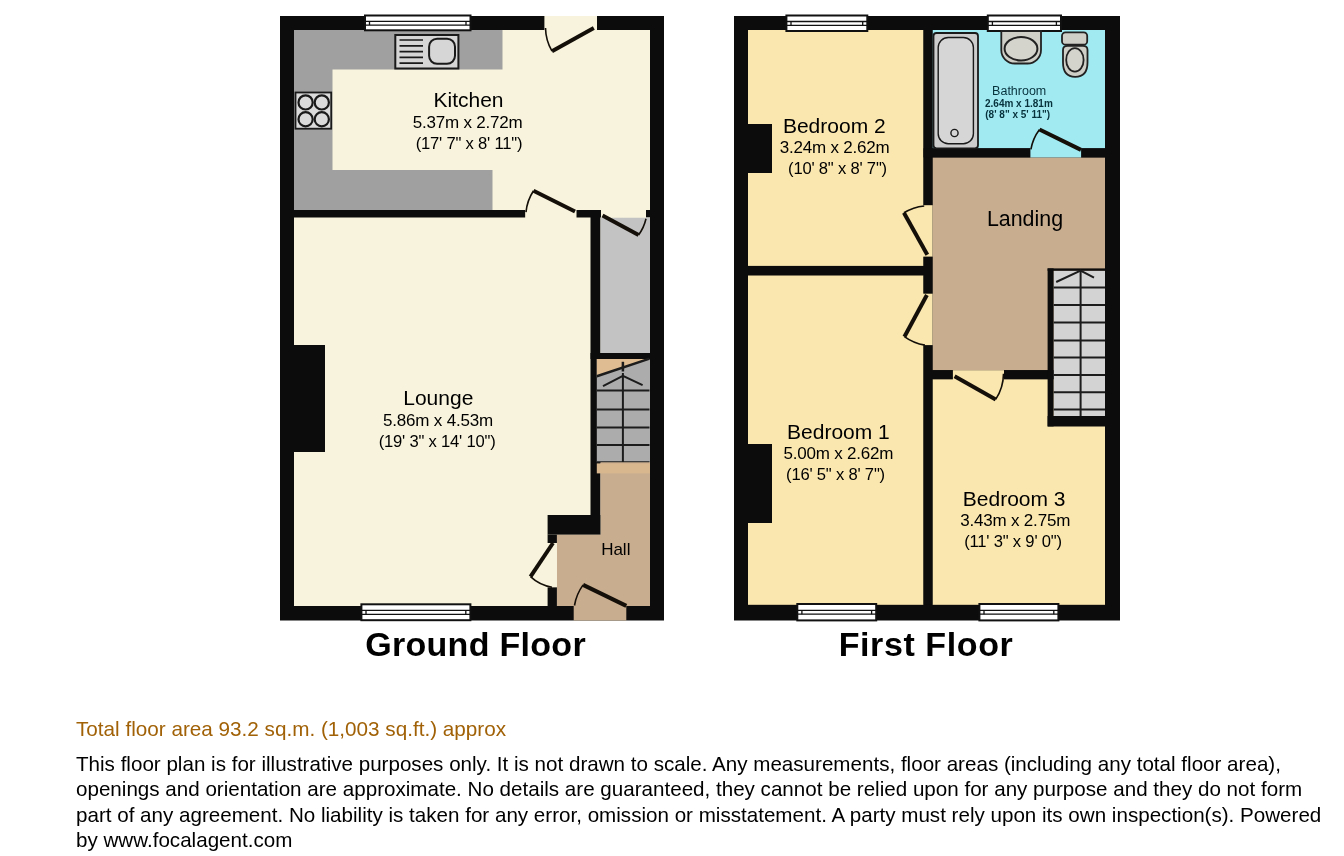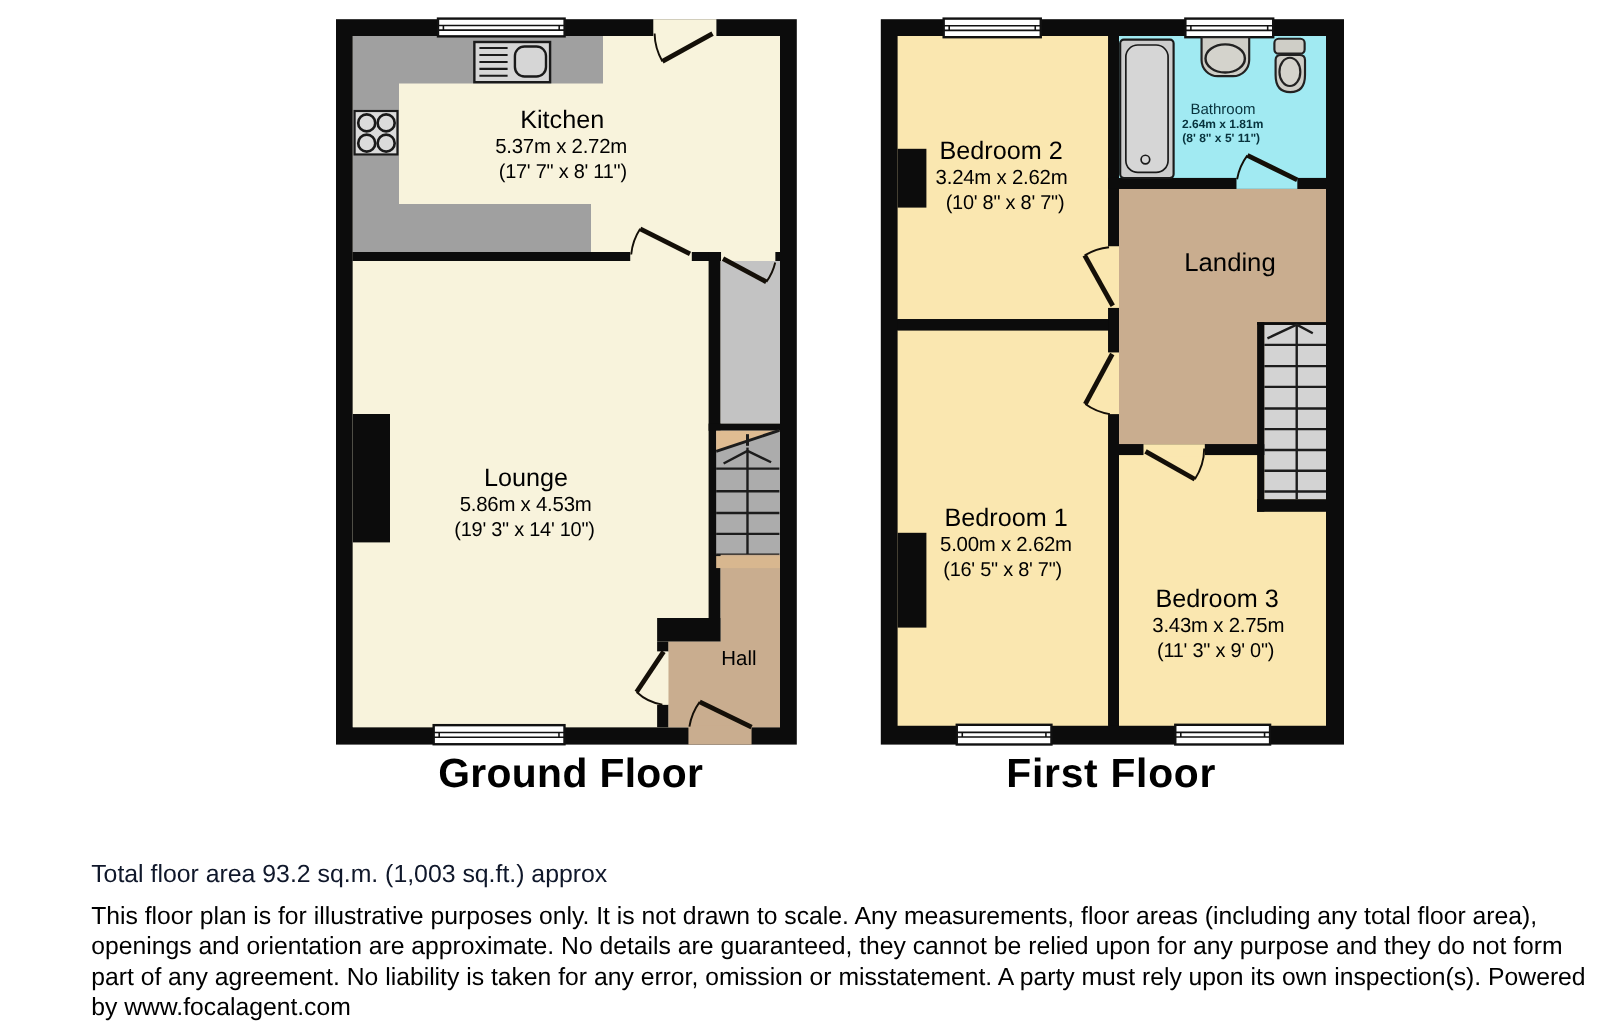--- a/index.html
+++ b/index.html
@@ -259,15 +259,15 @@
 <g fill="#07323c" text-anchor="middle">
 <text x="1019.2" y="95.1" font-size="12.5">Bathroom</text>
 <text x="1018.9" y="106.6" font-size="10" font-weight="bold">2.64m x 1.81m</text>
 <text x="1017.7" y="118.2" font-size="10" font-weight="bold">(8' 8" x 5' 11")</text>
 </g>
 
 <text x="926" y="655.8" font-size="34" font-weight="bold" letter-spacing="0.6" fill="#000" text-anchor="middle">First Floor</text>
 </g>
 </svg>
 
-<div class="abs" style="left:76px;top:717px;font-size:20.7px;color:#0f172a;white-space:nowrap;">Total floor area 93.2 sq.m. (1,003 sq.ft.) approx</div>
+<div class="abs" style="left:76px;top:717px;font-size:20.7px;color:#a16207;white-space:nowrap;">Total floor area 93.2 sq.m. (1,003 sq.ft.) approx</div>
 
 <div class="abs" style="left:76px;top:751.2px;font-size:20.6px;line-height:25.3px;color:#000;white-space:nowrap;">This floor plan is for illustrative purposes only. It is not drawn to scale. Any measurements, floor areas (including any total floor area),<br>openings and orientation are approximate. No details are guaranteed, they cannot be relied upon for any purpose and they do not form<br>part of any agreement. No liability is taken for any error, omission or misstatement. A party must rely upon its own inspection(s). Powered<br>by www.focalagent.com</div>
 
 </body></html>

